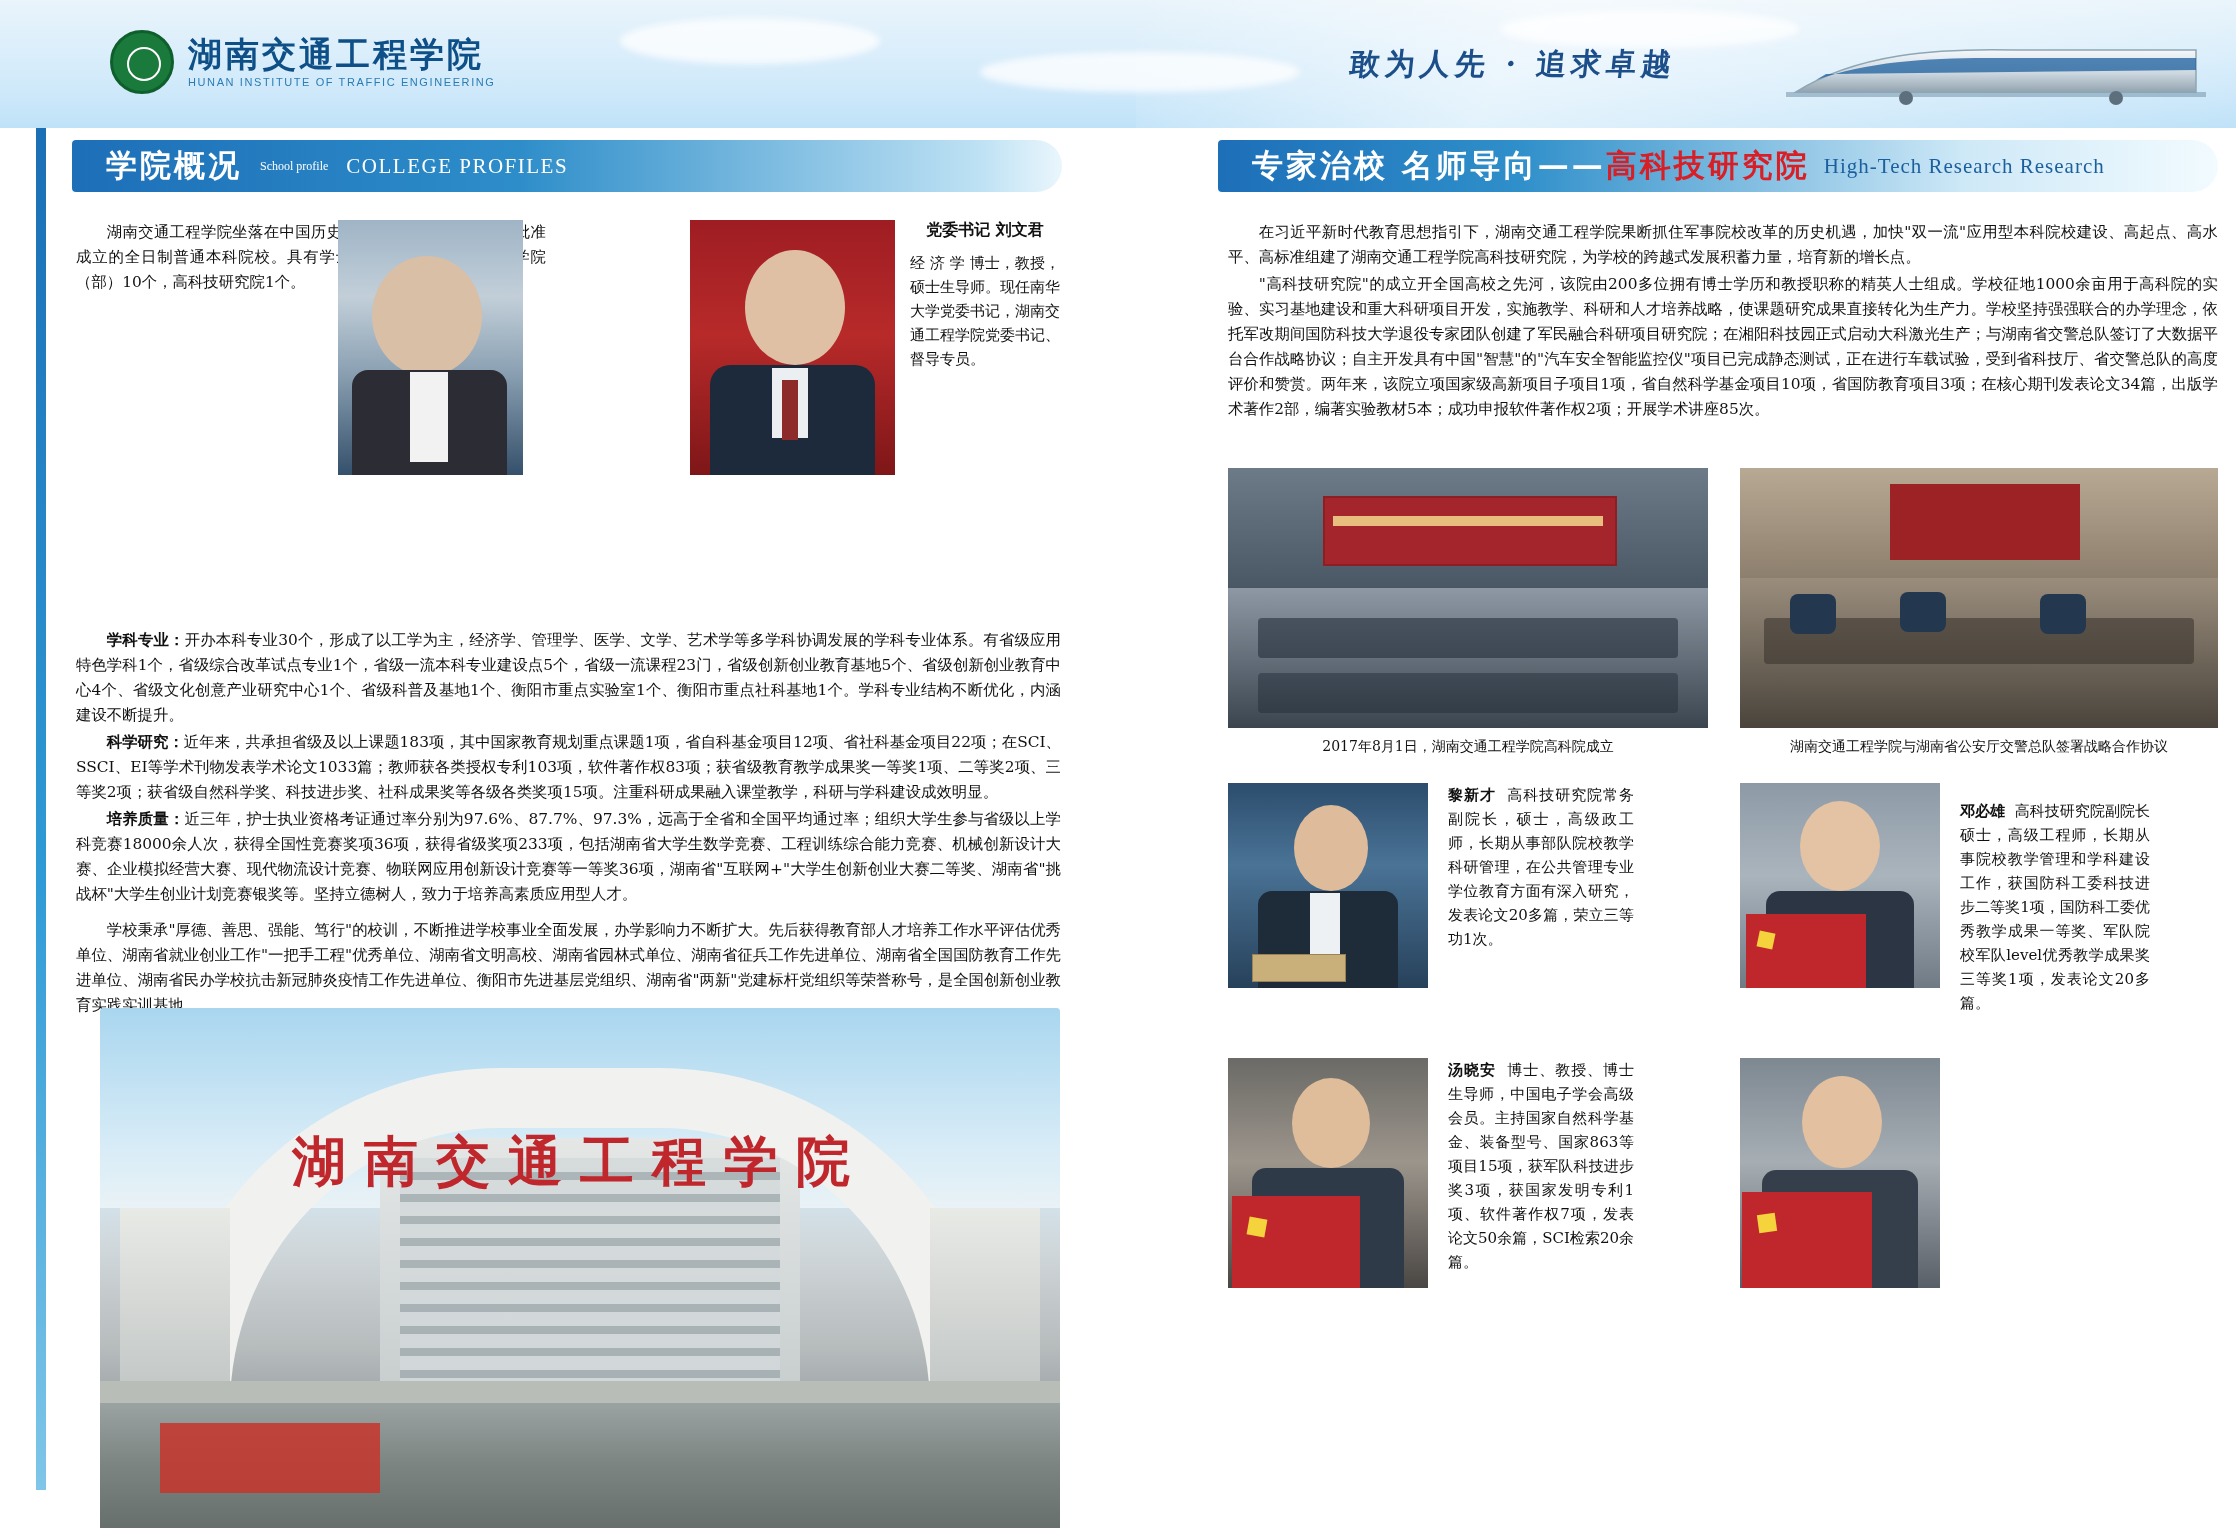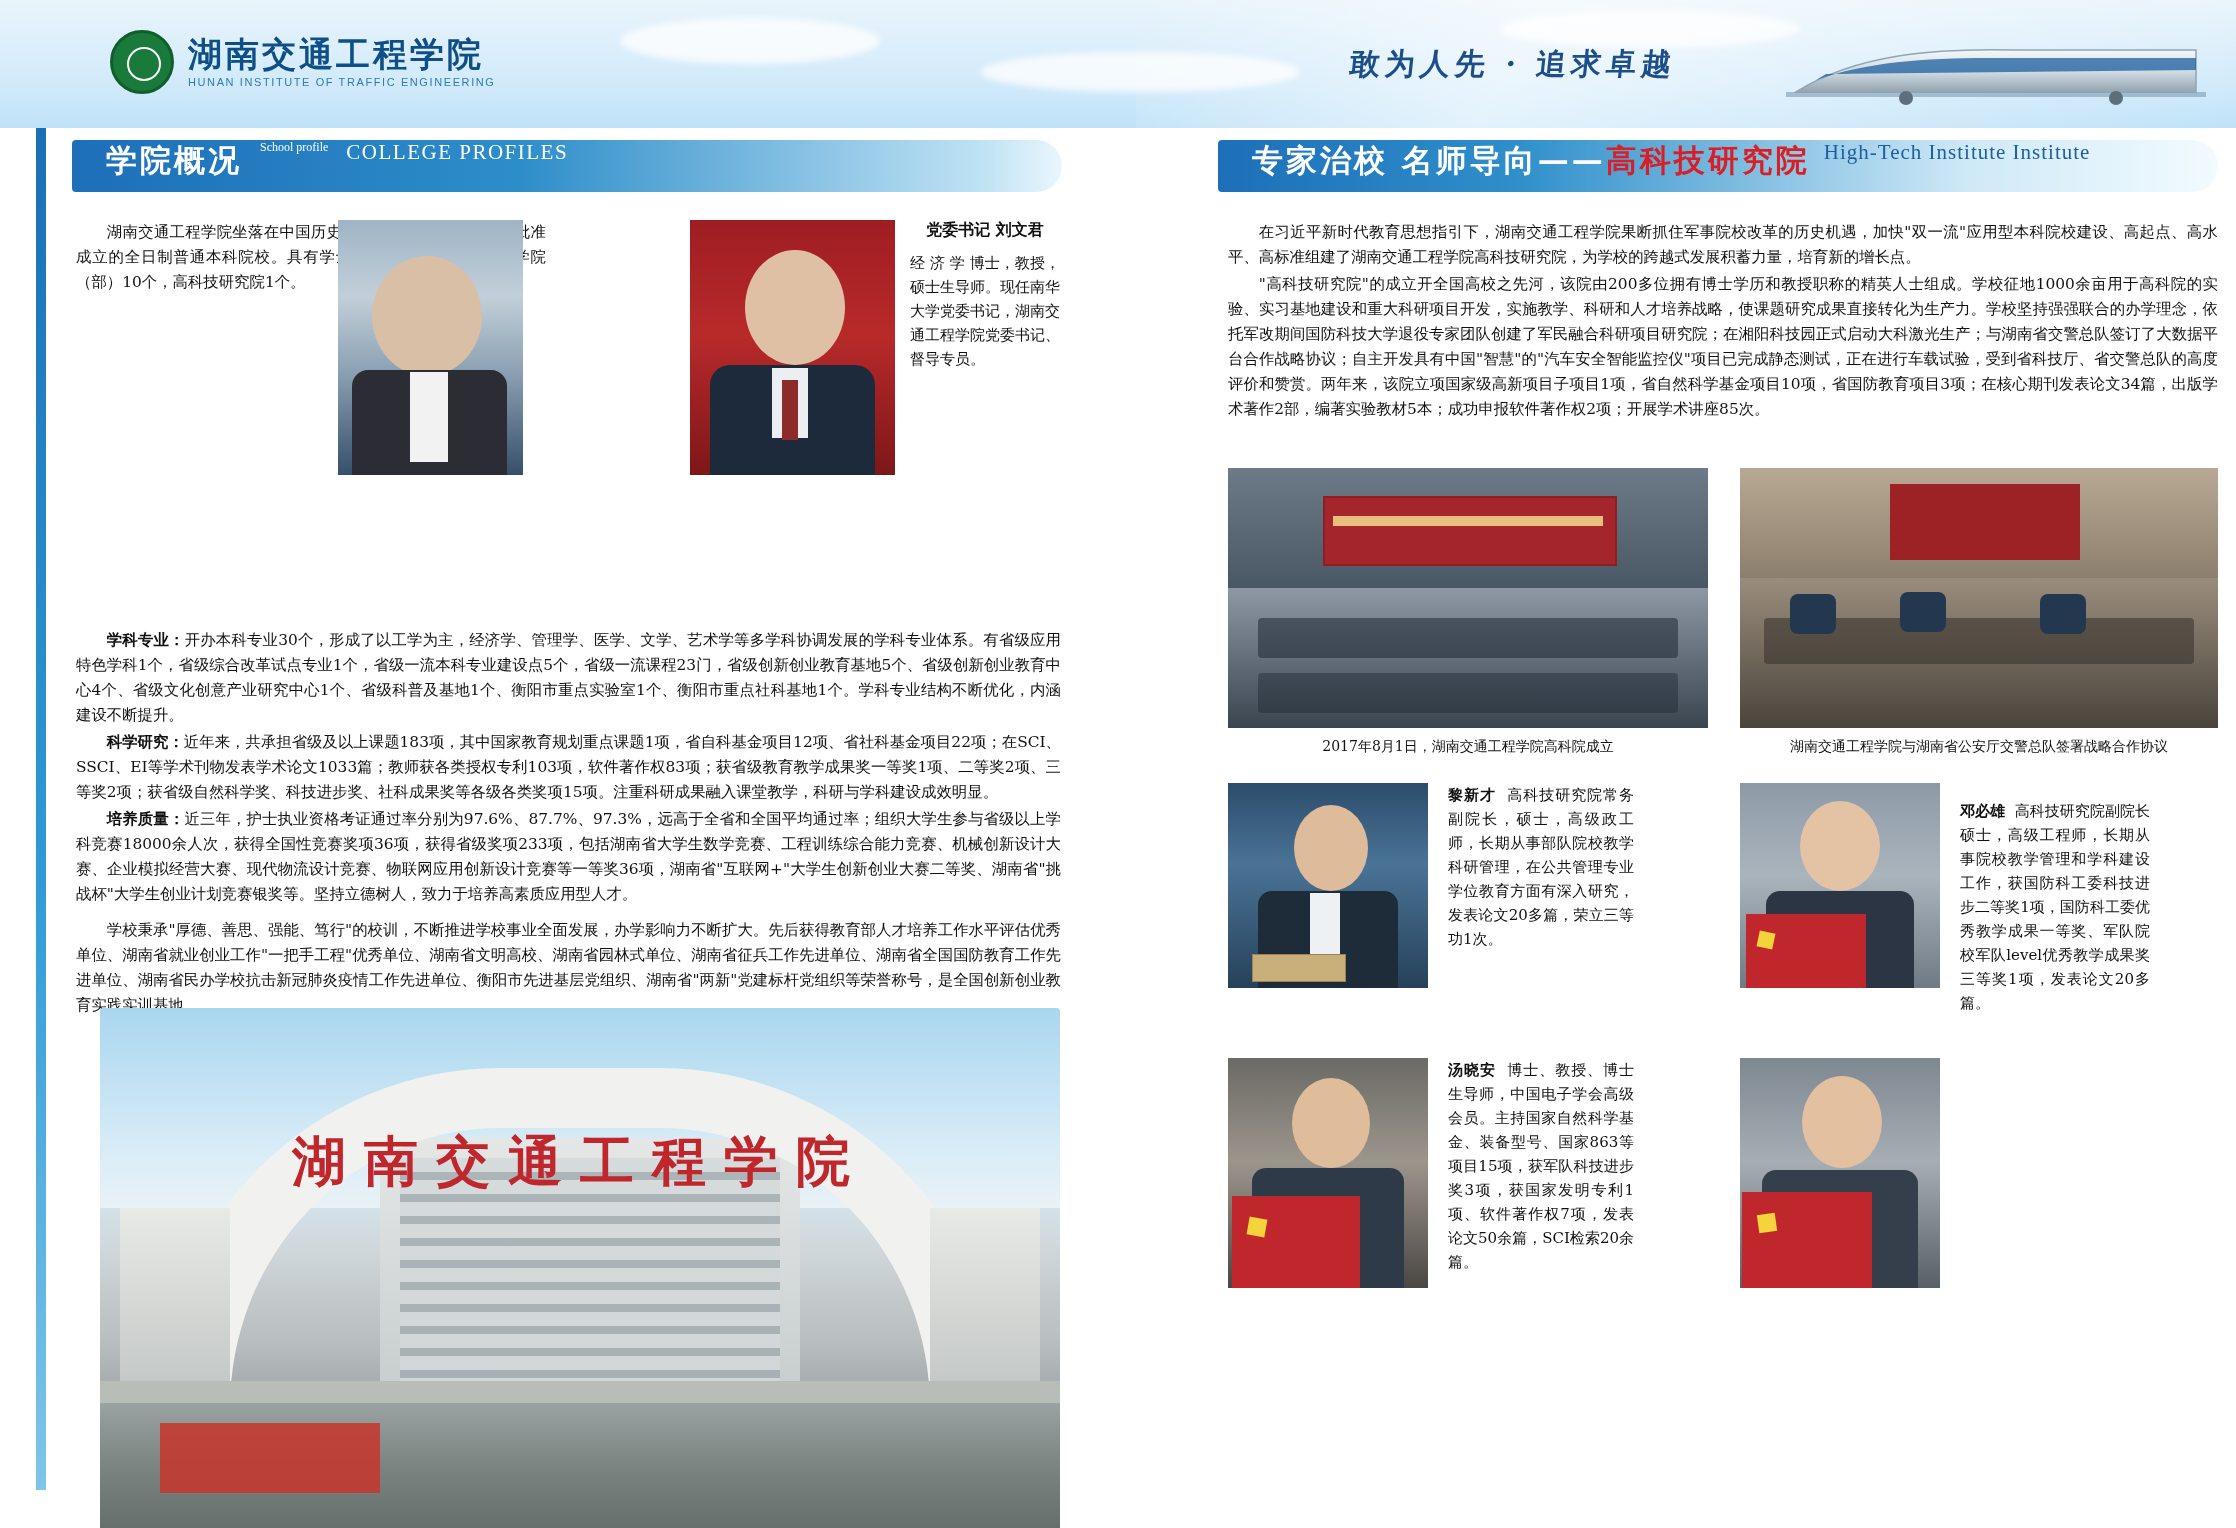--- a/index.html
+++ b/index.html
@@ -114,20 +114,21 @@
     background: linear-gradient(to bottom, #1b6fb5, #2f9ad6 55%, #7fc6e8);
   }
 
   
   .title-bar {
     position: absolute;
     height: 52px;
     border-radius: 4px 26px 26px 4px;
     background: linear-gradient(to right, #1d6fb8 0%, #2d8dc9 45%, #bfe2f4 92%, #eaf6fd 100%);
     display: flex;
+    align-items: center;
     padding-left: 34px;
     box-sizing: border-box;
     overflow: hidden;
   }
   .title-cn {
     font-family: "DejaVu Serif", serif;
     font-size: 31px;
     font-weight: bold;
     color: #ffffff;
     letter-spacing: 3px;
@@ -317,21 +318,21 @@
       <div style="position:absolute;left:60px;bottom:60px;width:220px;height:70px;background:#c7352c;opacity:.85;"></div>
     </div>
 
   </div>
 
   <div class="col-right">
 
     <div class="title-bar" style="left:100px; top:12px; width:1000px; border-radius:4px 26px 26px 4px; background:linear-gradient(to right,#1d6fb8 0%,#2f8fca 30%,#cfe9f7 75%,#f2fbff 100%);">
       <span class="title-cn">专家治校  名师导向——</span>
       <span class="title-red">高科技研究院</span>
-      <span class="title-en-dark">High-Tech Institute Institute</span>
+      <span class="title-en-dark">High-Tech Research Research</span>
     </div>
 
     <div class="body-text" style="position:absolute; left:110px; top:92px; width:990px;">
       <p>在习近平新时代教育思想指引下，湖南交通工程学院果断抓住军事院校改革的历史机遇，加快"双一流"应用型本科院校建设、高起点、高水平、高标准组建了湖南交通工程学院高科技研究院，为学校的跨越式发展积蓄力量，培育新的增长点。</p>
       <p>"高科技研究院"的成立开全国高校之先河，该院由200多位拥有博士学历和教授职称的精英人士组成。学校征地1000余亩用于高科院的实验、实习基地建设和重大科研项目开发，实施教学、科研和人才培养战略，使课题研究成果直接转化为生产力。学校坚持强强联合的办学理念，依托军改期间国防科技大学退役专家团队创建了军民融合科研项目研究院；在湘阳科技园正式启动大科激光生产；与湖南省交警总队签订了大数据平台合作战略协议；自主开发具有中国"智慧"的"汽车安全智能监控仪"项目已完成静态测试，正在进行车载试验，受到省科技厅、省交警总队的高度评价和赞赏。两年来，该院立项国家级高新项目子项目1项，省自然科学基金项目10项，省国防教育项目3项；在核心期刊发表论文34篇，出版学术著作2部，编著实验教材5本；成功申报软件著作权2项；开展学术讲座85次。</p>
     </div>
 
     <div class="photo img-room" style="position:absolute; left:110px; top:340px; width:480px; height:260px;">
       <div style="position:absolute;left:0;top:0;right:0;height:120px;background:linear-gradient(to bottom,#6d7b89,#4a5866);"></div>
       <div style="position:absolute;left:95px;top:28px;width:290px;height:66px;background:#a4262c;border:2px solid #8d1f24;"></div>

